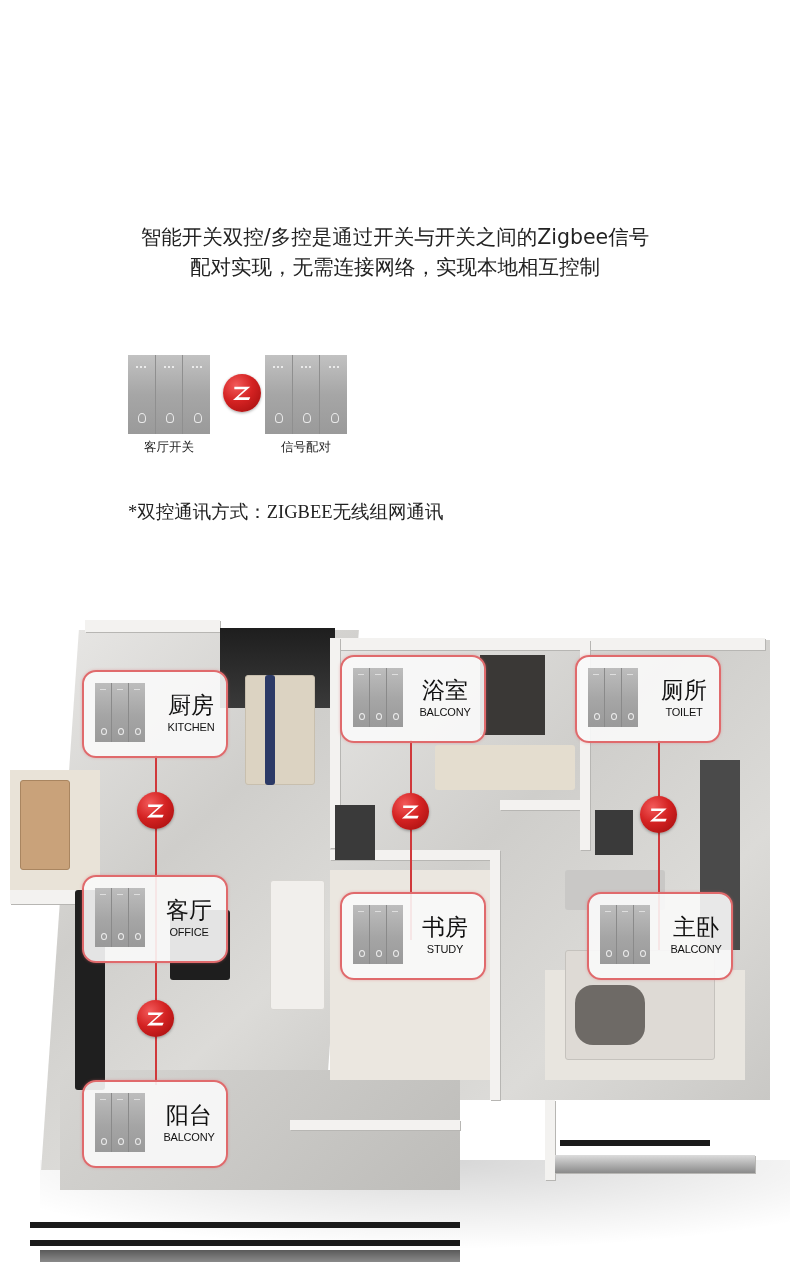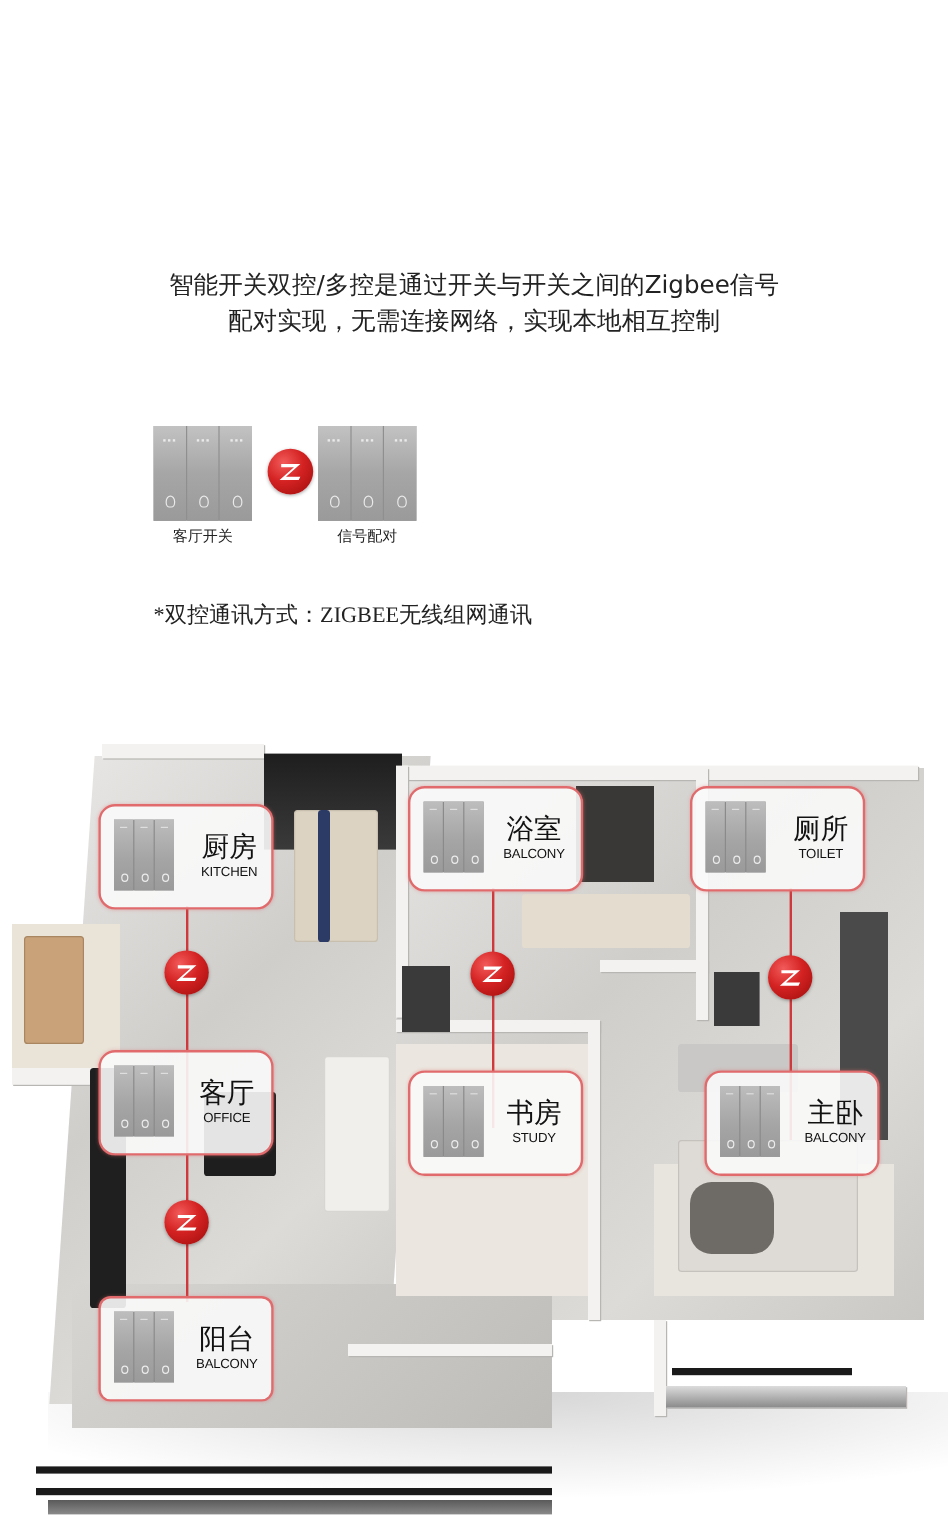--- a/index.html
+++ b/index.html
@@ -199,21 +199,21 @@
   <div class="room-card" style="left:587px; top:292px; width:146px; height:88px;">
     <div class="sw">
         <div class="key"></div>
         <div class="key"></div>
         <div class="key"></div>
       </div>
     <div class="cn" style="left:76px;">主卧</div>
     <div class="en" style="left:76px;">BALCONY</div>
   </div>
 
-  <div class="room-card" style="left:82px; top:480px; width:146px; height:88px;border-radius:10px;">
+  <div class="room-card" style="left:82px; top:480px; width:146px; height:88px;">
     <div class="sw">
         <div class="key"></div>
         <div class="key"></div>
         <div class="key"></div>
       </div>
     <div class="cn" style="left:74px;">阳台</div>
     <div class="en" style="left:74px;">BALCONY</div>
   </div>
 </div>
 

